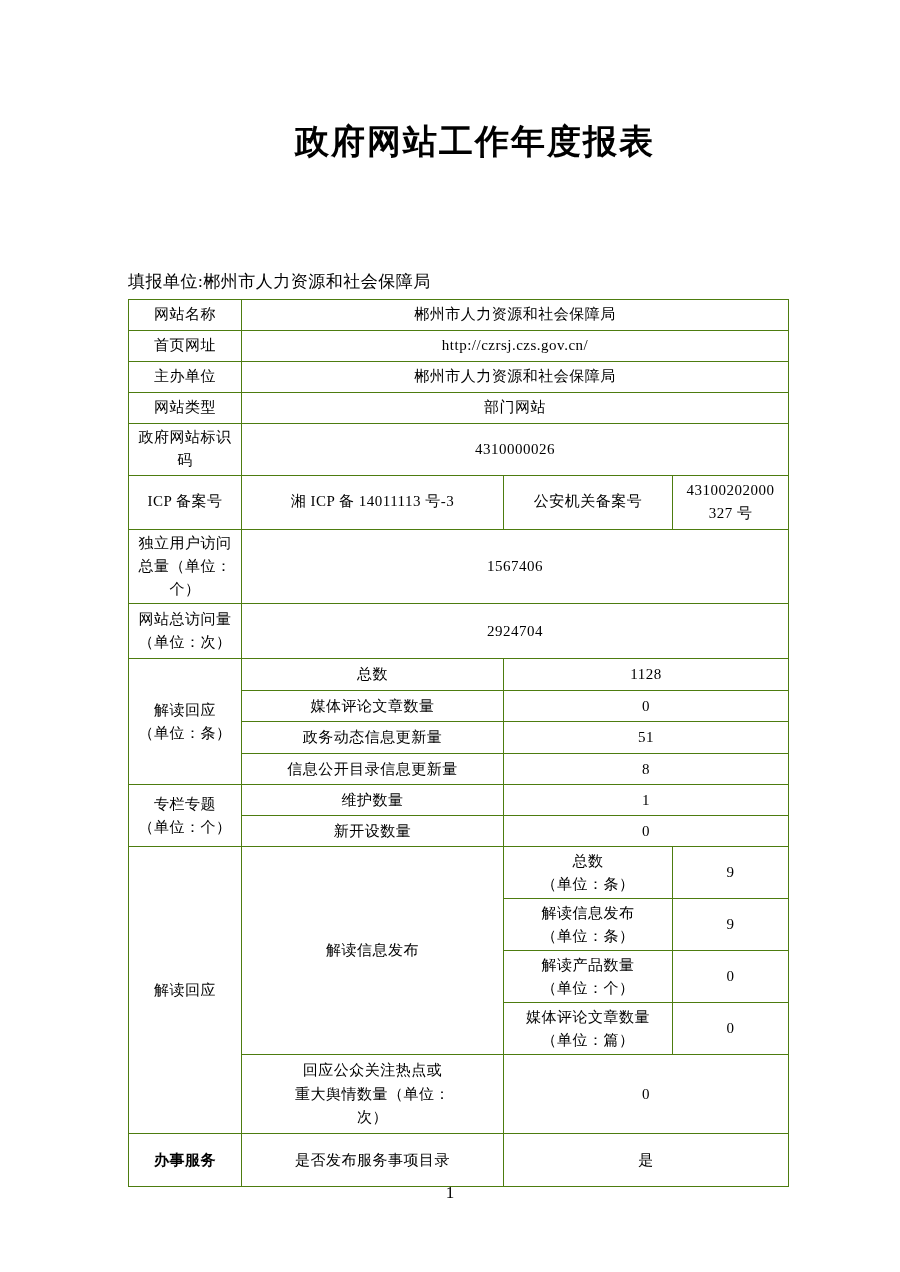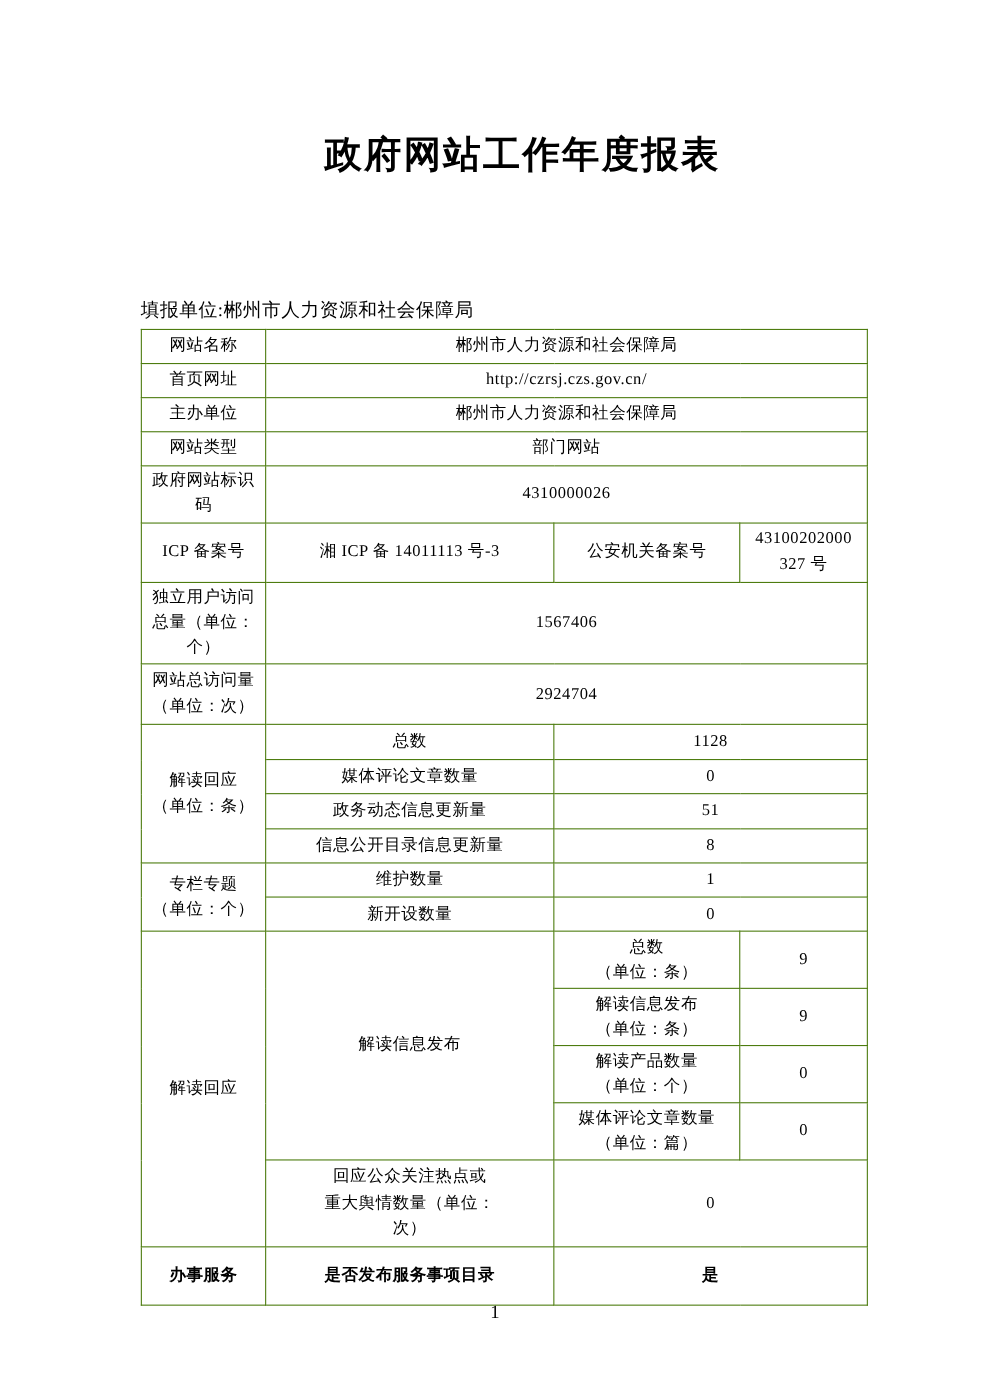--- a/index.html
+++ b/index.html
@@ -53,21 +53,21 @@
   }
   .h31 { height: 31px; }
   .h32 { height: 32px; }
   .h52 { height: 52px; }
   .h53 { height: 53px; }
   .h54 { height: 54px; }
   .h55 { height: 55px; }
   .h79 { height: 79px; }
 
   td.bottom-label { vertical-align: bottom; padding-bottom: 8px; font-weight: bold; }
-  td.top-text { vertical-align: top; padding-top: 5px; font-weight: bold; }
+  td.top-text { vertical-align: top; padding-top: 5px; }
 
   .page-number {
     position: absolute; top: 1183px; left: 0; width: 900px;
     text-align: center;
     font-size: 17px;
   }
 </style>
 </head>
 <body>
 

